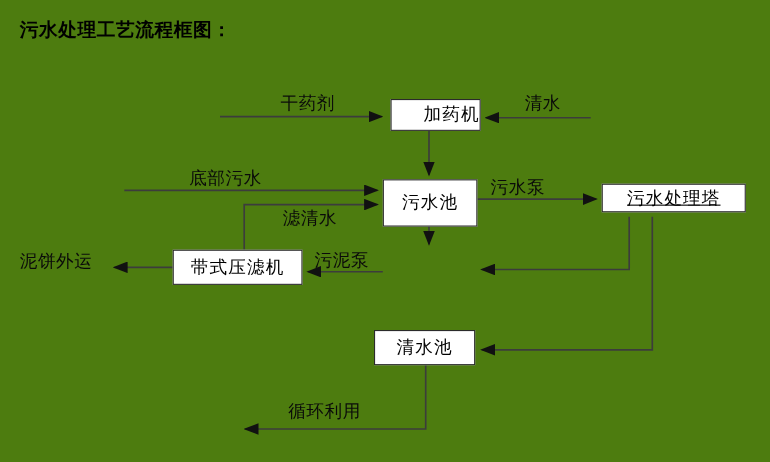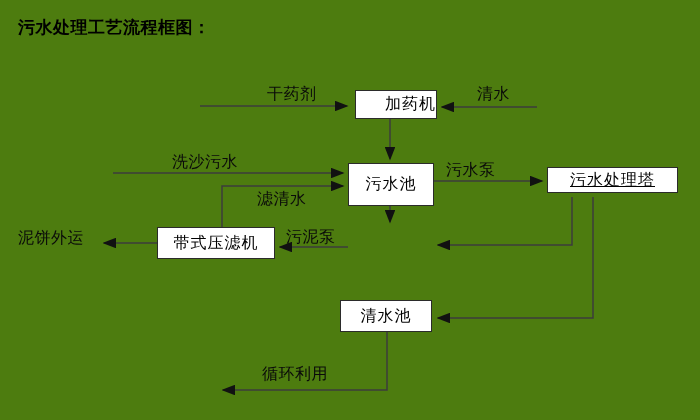--- a/index.html
+++ b/index.html
@@ -67,25 +67,25 @@
 
   <div class="node" style="left:348px;top:163px;width:86px;height:43px;">污水池</div>
 
   <div class="node" style="left:547px;top:167px;width:131px;height:26px;text-decoration:underline;">污水处理塔</div>
 
 
   <div class="node" style="left:340px;top:300px;width:92px;height:32px;">清水池</div>
 
   <div class="node" style="left:157px;top:227px;width:118px;height:32px;">带式压滤机</div>
 
-  <span class="lbl" style="left:255px;top:84px;margin-left:12px;">干药剂</span>
+  <span class="lbl" style="left:255px;top:84px;">干药剂</span>
 
   <span class="lbl" style="left:477px;top:84px;">清水</span>
 
-  <span class="lbl" style="left:172px;top:152px;">洗沙污水</span>
+  <span class="lbl" style="left:172px;top:152px;">底部污水</span>
 
   <span class="lbl" style="left:257px;top:189px;">滤清水</span>
 
   <span class="lbl" style="left:446px;top:160px;">污水泵</span>
 
 
   <span class="lbl" style="left:286px;top:227px;">污泥泵</span>
 
   <span class="lbl" style="left:18px;top:228px;">泥饼外运</span>
 

